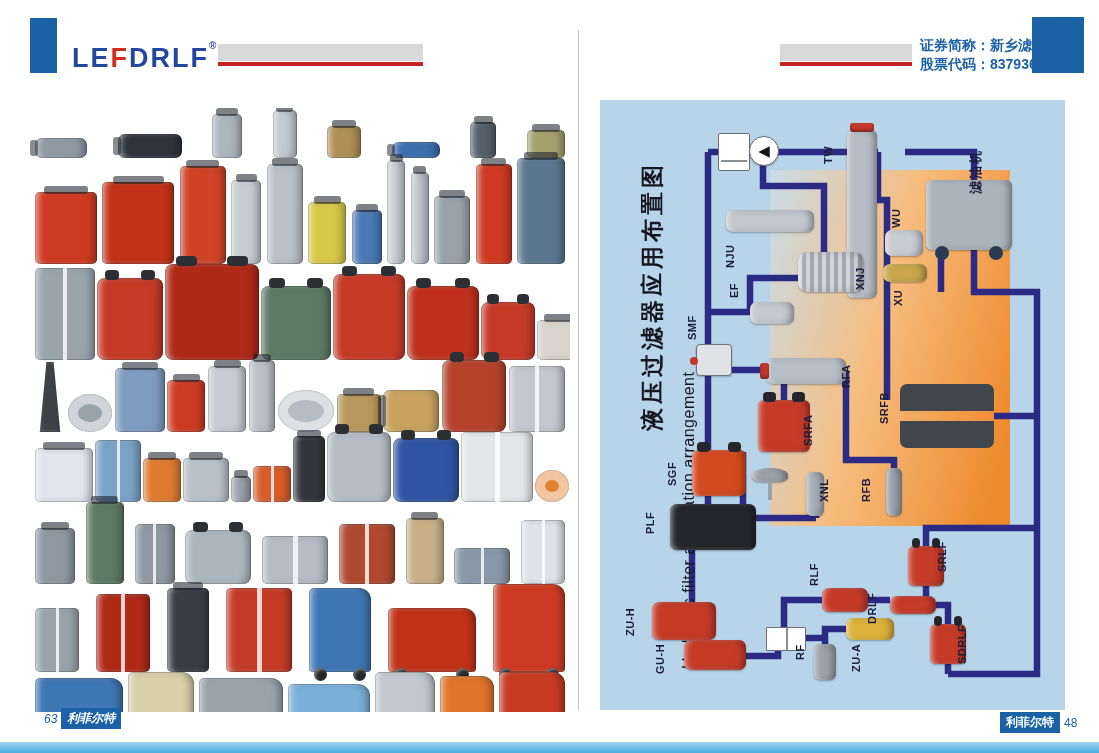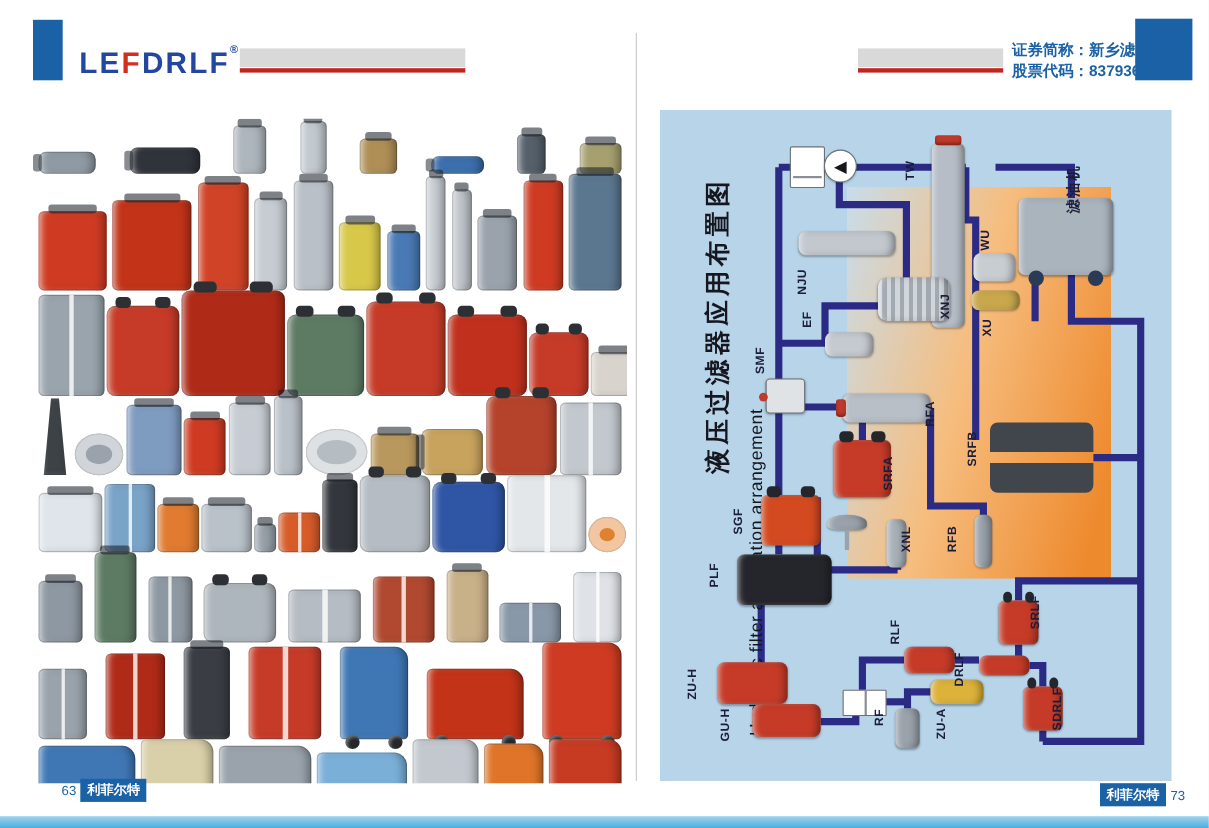--- a/index.html
+++ b/index.html
@@ -91,21 +91,21 @@
   .t-mushroom{border-radius:50% 50% 30% 30%;height:14px !important;}
   .t-mushroom::after{content:"";position:absolute;left:44%;top:100%;width:12%;height:18px;
         background:#9aa3ab;}
   .t-vcyl{border-radius:6px;}
   .vlabel{position:absolute;transform:rotate(-90deg);transform-origin:0 100%;white-space:nowrap;
         font-weight:bold;font-size:11px;line-height:12px;letter-spacing:.5px;color:#1c1c3c;}
   .vlabel.cn{font-size:13px;letter-spacing:2px;}
 
   
   .foot{position:absolute;font-size:12px;color:#1b61a5;display:flex;align-items:center;gap:4px;}
-  .foot.l{left:56px;top:708px;}
+  .foot.l{left:44px;top:708px;font-style:italic;}
   .foot.r{left:1000px;top:712px;}
   .badge{background:#1b61a5;color:#fff;font-weight:bold;font-size:12px;padding:2px 6px;}
   .bottombar{position:absolute;left:0;top:742px;width:1099px;height:11px;
         background:linear-gradient(to bottom,#9fd4ef,#4aacdd);}
 </style>
 </head>
 <body>
 
 <div class="page">
 
@@ -299,17 +299,17 @@
         <div class="vlabel" style="left: 368px; top: 552px;">SDRLF</div>
       </div>
   </div>
 
   <div class="foot l">
     <span>63</span>
     <span class="badge">利菲尔特</span>
   </div>
   <div class="foot r">
     <span class="badge">利菲尔特</span>
-    <span>73</span>
+    <span>48</span>
   </div>
   <div class="bottombar"></div>
 
 </div>
 
 </body></html>

